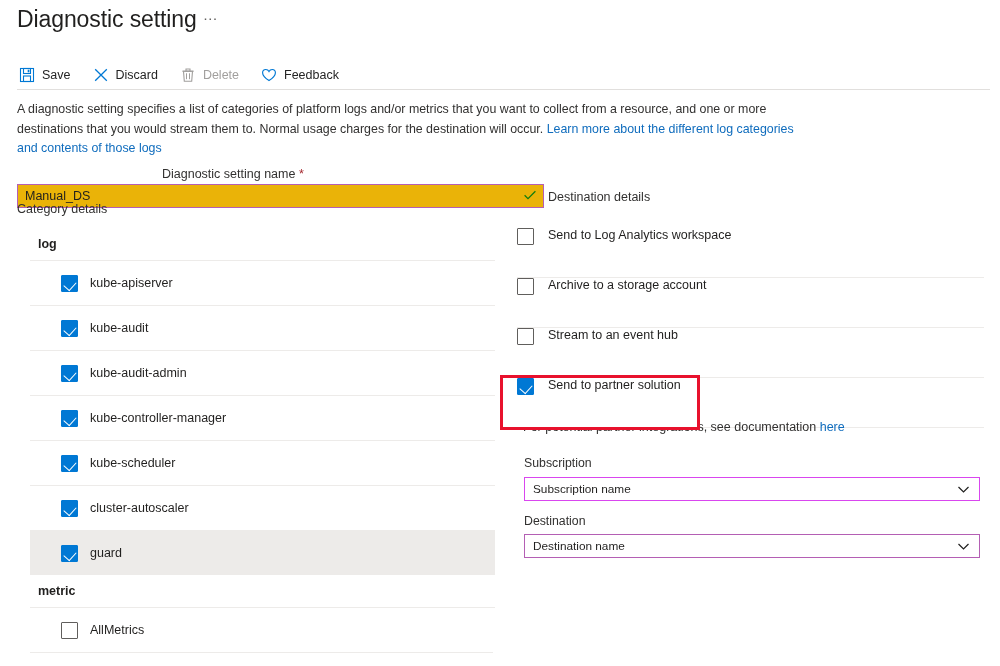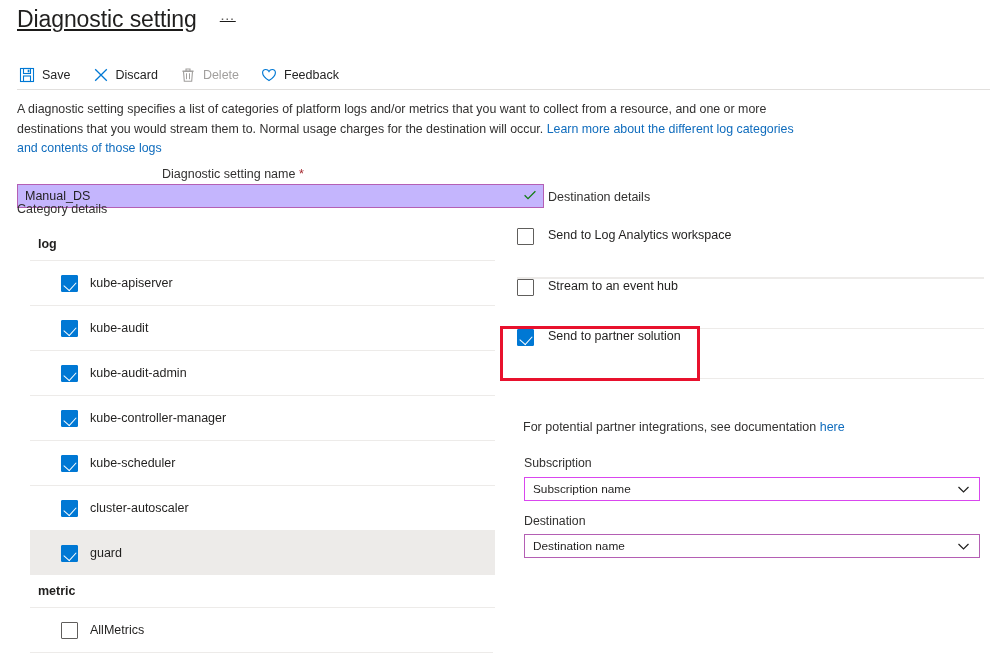--- a/index.html
+++ b/index.html
@@ -9,21 +9,21 @@
     background: #ffffff;
     font-family: "Liberation Sans", sans-serif;
     color: #1b1a19;
     overflow: hidden;
   }
   .page { position: relative; width: 1000px; height: 666px; }
 
   
   .title-row {
     position: absolute; left: 17px; top: 4px;
-    display: flex; align-items: center; gap: 19px; text-decoration: underline;
+    display: flex; align-items: center; gap: 2px;
   }
   .page-title {
     font-size: 23px; font-weight: 400; color: #201f1e;
     letter-spacing: -0.1px; line-height: 30px;
   }
   .ellipsis-btn {
     font-size: 15px; color: #605e5c; letter-spacing: 1px;
     line-height: 30px; padding: 0 4px; cursor: pointer;
     position: relative; top: -4px;
   }
@@ -66,21 +66,21 @@
     font-size: 12.5px; color: #323130; width: 237px;
     line-height: 20px;
   }
   .req { color: #a4262c; font-size: 12.5px; }
   .name-input-wrap {
     position: relative; width: 527px; height: 24px;
   }
   .name-input {
     width: 100%; height: 24px;
     border: 1px solid #b45fb4;
-    background: #c4b5fd; outline: none;
+    background: #eab308; outline: none;
     font-family: "Liberation Sans", sans-serif;
     font-size: 12.5px; color: #201f1e;
     padding: 0 26px 0 7px;
   }
   .name-check {
     position: absolute; right: 7px; top: 4px;
     width: 14px; height: 14px;
   }
 
   
@@ -287,20 +287,24 @@
     <div class="hr-left"></div>
   </div>
 
   <div class="right-col">
     <div class="drow">
       <span class="cb"></span>
       <span>Send to Log Analytics workspace</span>
     </div>
     <div class="dhr"></div>
 
+    <div class="drow">
+      <span class="cb"></span>
+      <span>Archive to a storage account</span>
+    </div>
     <div class="dhr"></div>
 
     <div class="drow">
       <span class="cb"></span>
       <span>Stream to an event hub</span>
     </div>
     <div class="dhr"></div>
 
     <div class="drow boxed">
       <span class="cb checked"></span>

